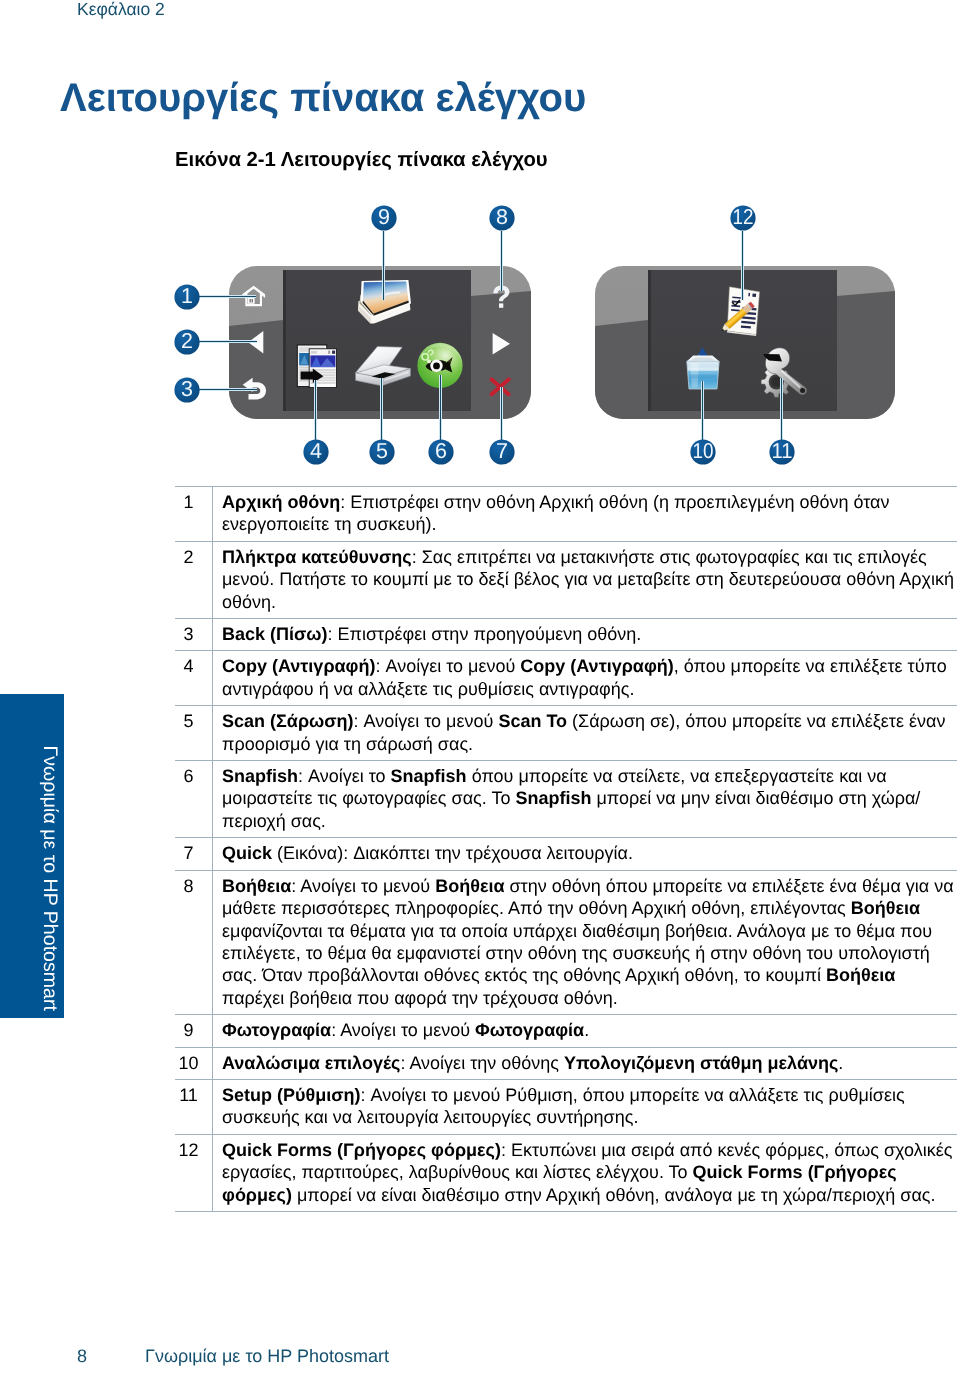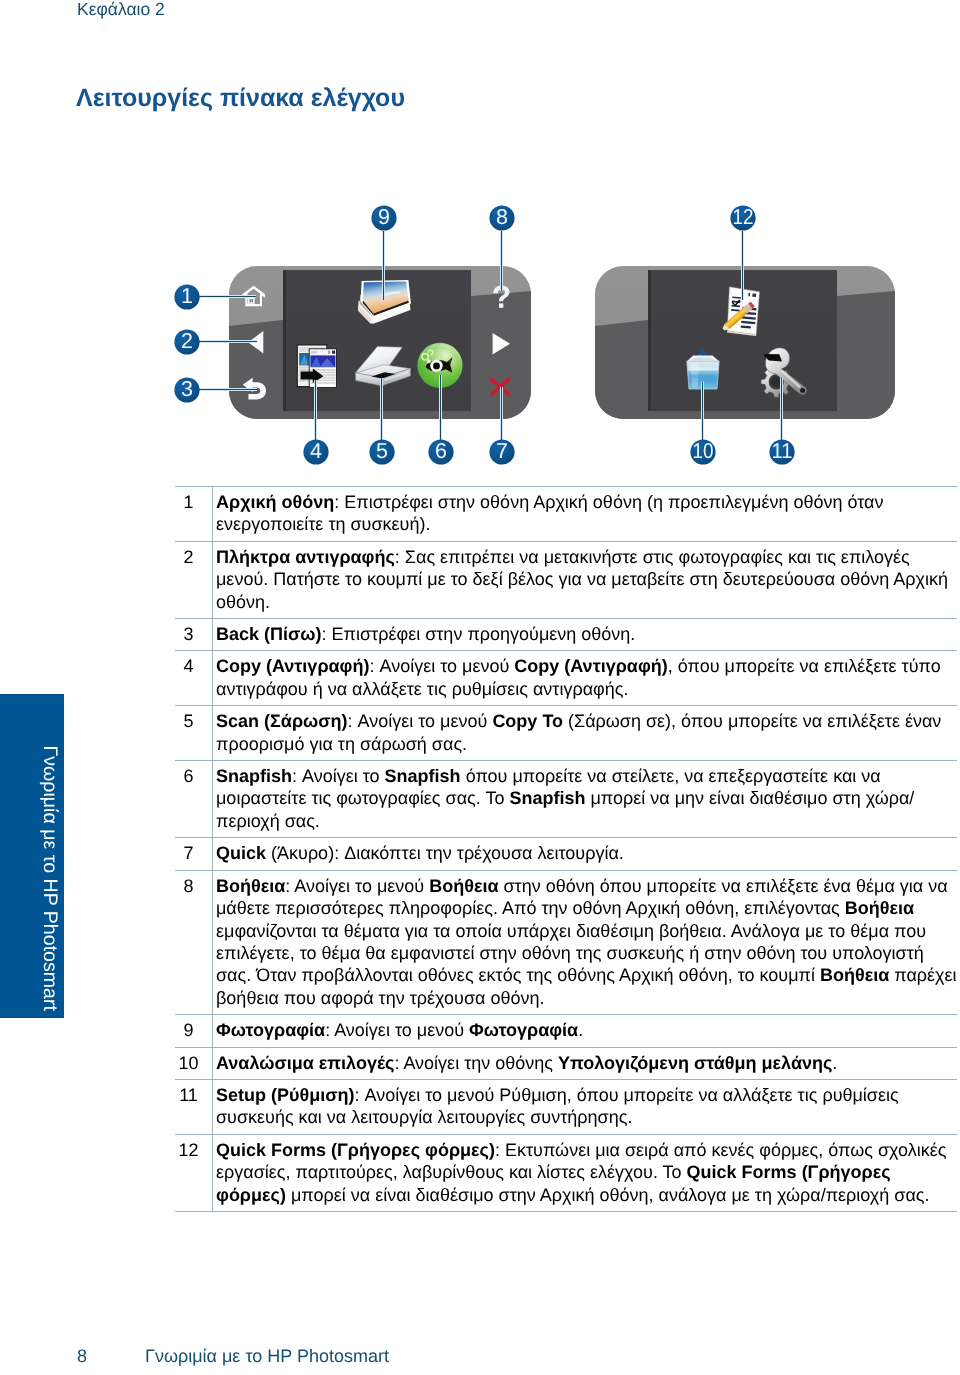--- a/index.html
+++ b/index.html
@@ -5,21 +5,21 @@
 <style>
   html,body{margin:0;padding:0;background:#fff;}
   body{width:960px;height:1375px;font-family:"Liberation Sans",sans-serif;
        -webkit-font-smoothing:antialiased;text-rendering:geometricPrecision;}
   .page{position:relative;width:960px;height:1375px;overflow:hidden;background:#fff;}
 
   
   .chapter{position:absolute;left:77px;top:-1px;font-size:17.5px;color:#15506e;}
 
   
-  .title{position:absolute;left:76px;top:78px;font-size:25px;font-weight:bold;color:#16558e;
+  .title{position:absolute;left:60px;top:78px;font-size:40px;font-weight:bold;color:#16558e;
          margin:0;line-height:40px;}
 
   
   .fig-caption{position:absolute;left:175px;top:149px;font-size:20.3px;font-weight:bold;color:#000;}
 
   
   .side-tab{position:absolute;left:0;top:694px;width:64px;height:324px;background:#005592;}
   .side-tab span{position:absolute;left:0;top:0;width:324px;height:64px;
         transform-origin:0 0;transform:rotate(90deg) translateY(-64px);
         display:flex;align-items:flex-start;justify-content:flex-end;
@@ -30,37 +30,38 @@
   .footer{position:absolute;left:0;top:1346px;width:960px;height:24px;}
   .footer .pg{position:absolute;left:77px;top:0;font-size:18px;color:#15506e;}
   .footer .ft{position:absolute;left:145px;top:0;font-size:18px;color:#15506e;}
 
   
   .tbl{position:absolute;left:175px;top:486px;width:782px;border-collapse:collapse;
        font-size:18px;color:#000;}
   .tbl td{border-top:1px solid #9fb2bd;padding:4px 0 5px 0;vertical-align:top;line-height:22.4px;}
   .tbl tr:last-child td{border-bottom:1px solid #9fb2bd;}
   .tbl td.num{width:27px;text-align:center;padding-right:10px;border-right:1px solid #9fb2bd;}
-  .tbl td.txt{padding-left:3px;padding-right:0px;}
+  .tbl td.txt{padding-left:9px;padding-right:0px;}
   .tbl b{font-weight:bold;}
 
   
   .figure{position:absolute;left:0;top:195px;width:960px;height:290px;}
   .figure svg{position:absolute;left:0;top:0;}
 
 </style>
 </head>
 <body>
 
 <div class="page">
 
   <div class="chapter">Κεφάλαιο 2</div>
 
   <h1 class="title">Λειτουργίες πίνακα ελέγχου</h1>
 
+  <div class="fig-caption">Εικόνα 2-1 Λειτουργίες πίνακα ελέγχου</div>
 
   <div class="figure">
     <svg width="960" height="290" viewBox="0 0 960 290" xmlns="http://www.w3.org/2000/svg">
         <defs>
           <linearGradient id="bezelTop" x1="0" y1="0" x2="0" y2="1">
             <stop offset="0" stop-color="#949494"></stop>
             <stop offset="0.65" stop-color="#8e8e8e"></stop>
             <stop offset="1" stop-color="#8a8a8a"></stop>
           </linearGradient>
           <linearGradient id="screenGrad" x1="0" y1="0" x2="0" y2="1">
@@ -362,41 +363,41 @@
   </div>
 
   <table class="tbl">
     <tbody>
         <tr>
           <td class="num">1</td>
           <td class="txt"><b>Αρχική οθόνη</b><span>: Επιστρέφει στην οθόνη Αρχική οθόνη (η προεπιλεγμένη οθόνη όταν ενεργοποιείτε τη συσκευή).</span></td>
         </tr>
         <tr>
           <td class="num">2</td>
-          <td class="txt"><b>Πλήκτρα αντιγραφής</b><span>: Σας επιτρέπει να μετακινήστε στις φωτογραφίες και τις επιλογές μενού. Πατήστε το κουμπί με το δεξί βέλος για να μεταβείτε στη δευτερεύουσα οθόνη Αρχική οθόνη.</span></td>
+          <td class="txt"><b>Πλήκτρα κατεύθυνσης</b><span>: Σας επιτρέπει να μετακινήστε στις φωτογραφίες και τις επιλογές μενού. Πατήστε το κουμπί με το δεξί βέλος για να μεταβείτε στη δευτερεύουσα οθόνη Αρχική οθόνη.</span></td>
         </tr>
         <tr>
           <td class="num">3</td>
           <td class="txt"><b>Back (Πίσω)</b><span>: Επιστρέφει στην προηγούμενη οθόνη.</span></td>
         </tr>
         <tr>
           <td class="num">4</td>
           <td class="txt"><b>Copy (Αντιγραφή)</b><span>: Ανοίγει το μενού </span><b>Copy (Αντιγραφή)</b><span>, όπου μπορείτε να επιλέξετε τύπο αντιγράφου ή να αλλάξετε τις ρυθμίσεις αντιγραφής.</span></td>
         </tr>
         <tr>
           <td class="num">5</td>
-          <td class="txt"><b>Scan (Σάρωση)</b><span>: Ανοίγει το μενού </span><b>Copy To</b><span> (Σάρωση σε), όπου μπορείτε να επιλέξετε έναν προορισμό για τη σάρωσή σας.</span></td>
+          <td class="txt"><b>Scan (Σάρωση)</b><span>: Ανοίγει το μενού </span><b>Scan To</b><span> (Σάρωση σε), όπου μπορείτε να επιλέξετε έναν προορισμό για τη σάρωσή σας.</span></td>
         </tr>
         <tr>
           <td class="num">6</td>
           <td class="txt"><b>Snapfish</b><span>: Ανοίγει το </span><b>Snapfish</b><span> όπου μπορείτε να στείλετε, να επεξεργαστείτε και να μοιραστείτε τις φωτογραφίες σας. Το </span><b>Snapfish</b><span> μπορεί να μην είναι διαθέσιμο στη χώρα/περιοχή σας.</span></td>
         </tr>
         <tr>
           <td class="num">7</td>
-          <td class="txt"><b>Quick</b><span> (Άκυρο): Διακόπτει την τρέχουσα λειτουργία.</span></td>
+          <td class="txt"><b>Quick</b><span> (Εικόνα): Διακόπτει την τρέχουσα λειτουργία.</span></td>
         </tr>
         <tr>
           <td class="num">8</td>
           <td class="txt"><b>Βοήθεια</b><span>: Ανοίγει το μενού </span><b>Βοήθεια</b><span> στην οθόνη όπου μπορείτε να επιλέξετε ένα θέμα για να μάθετε περισσότερες πληροφορίες. Από την οθόνη Αρχική οθόνη, επιλέγοντας </span><b>Βοήθεια</b><span> εμφανίζονται τα θέματα για τα οποία υπάρχει διαθέσιμη βοήθεια. Ανάλογα με το θέμα που επιλέγετε, το θέμα θα εμφανιστεί στην οθόνη της συσκευής ή στην οθόνη του υπολογιστή σας. Όταν προβάλλονται οθόνες εκτός της οθόνης Αρχική οθόνη, το κουμπί </span><b>Βοήθεια</b><span> παρέχει βοήθεια που αφορά την τρέχουσα οθόνη.</span></td>
         </tr>
         <tr>
           <td class="num">9</td>
           <td class="txt"><b>Φωτογραφία</b><span>: Ανοίγει το μενού </span><b>Φωτογραφία</b><span>.</span></td>
         </tr>
         <tr>

